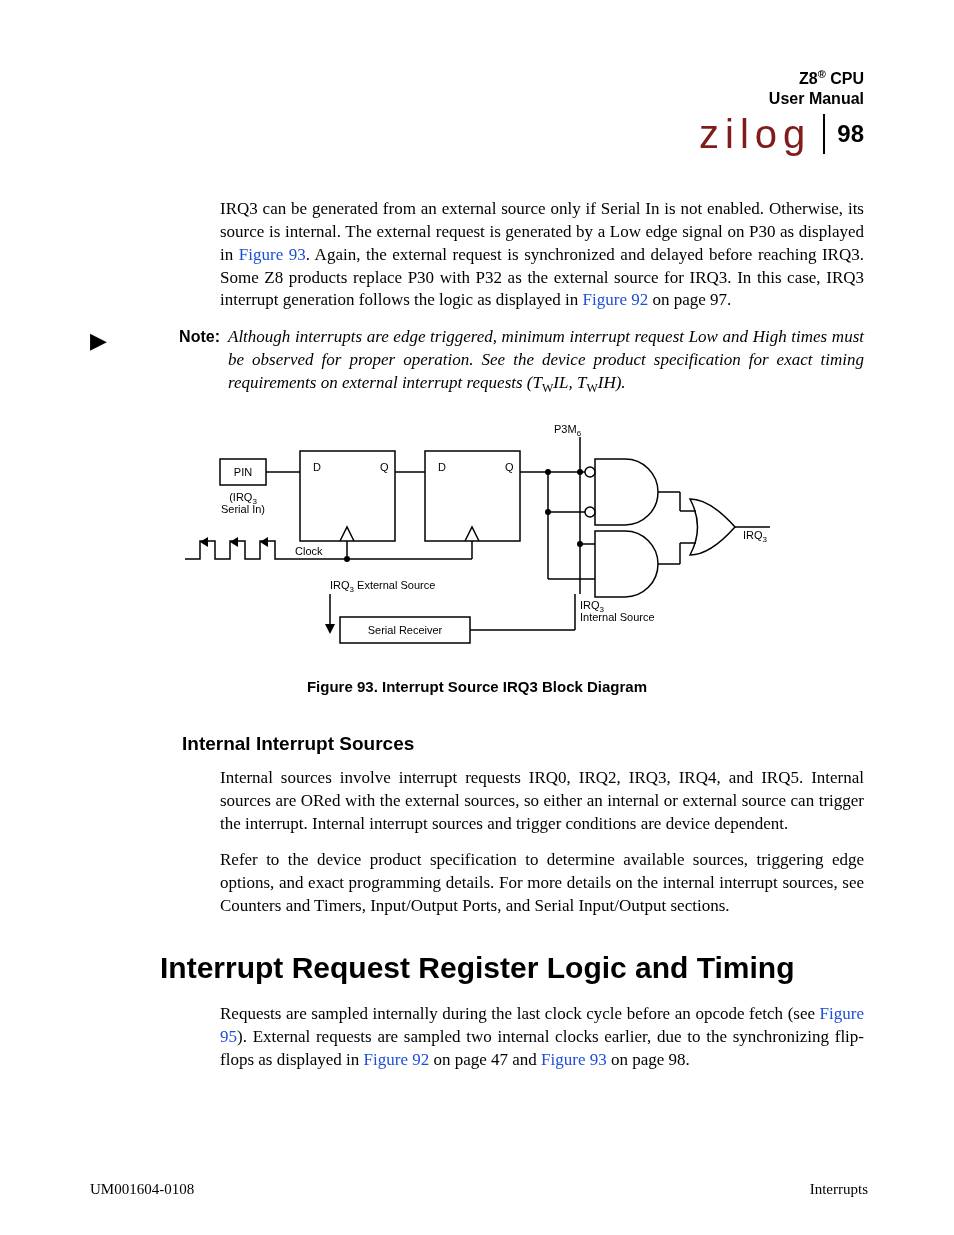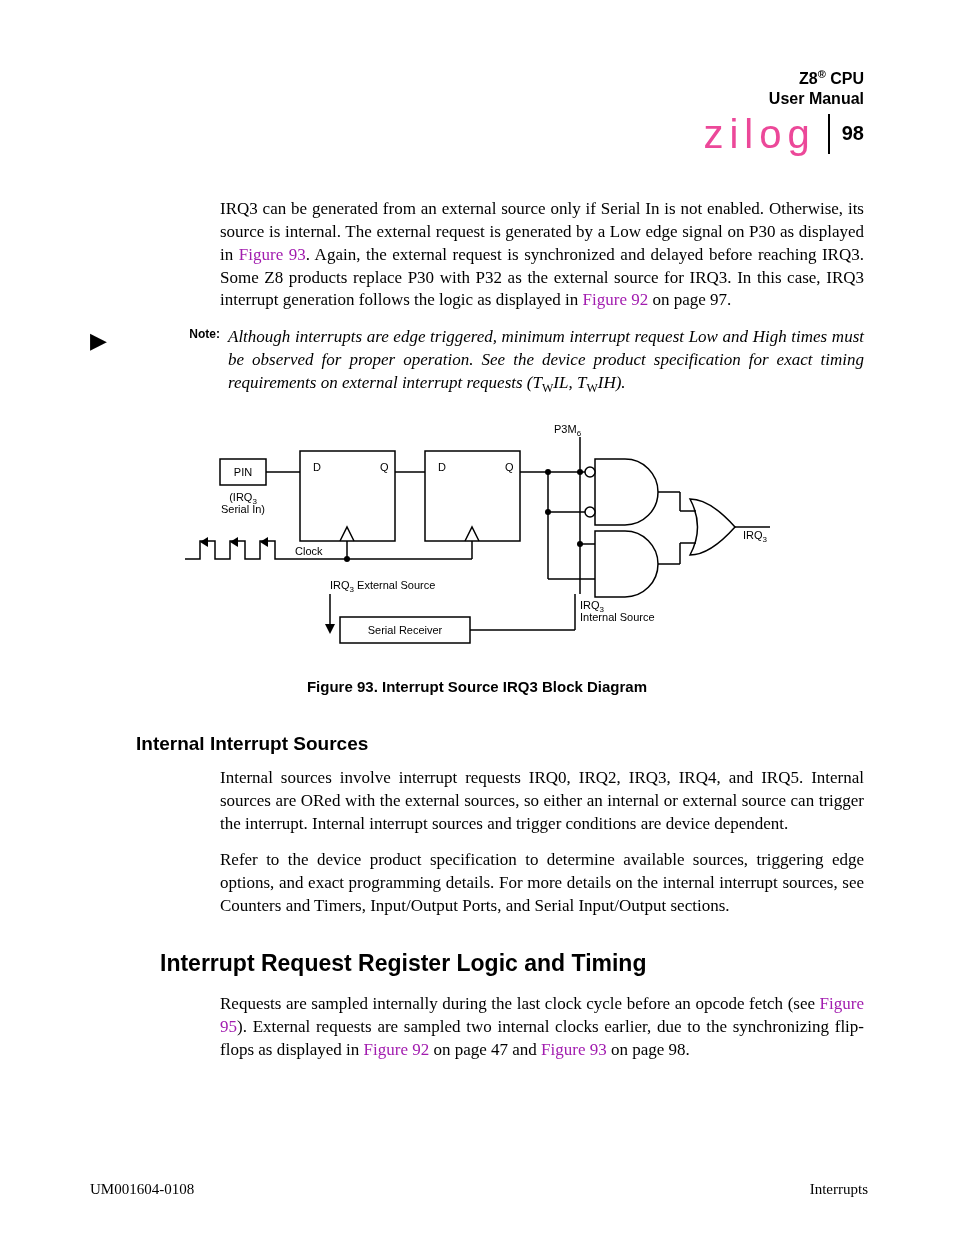--- a/index.html
+++ b/index.html
@@ -33,62 +33,62 @@
     display: flex;
     justify-content: flex-end;
     align-items: center;
     margin-bottom: 44px;
     gap: 12px;
   }
   .logo {
     font-family: Arial, Helvetica, sans-serif;
     font-size: 40px;
     letter-spacing: 6px;
-    color: #ec4899;
+    color: #7f1d1d;
     border-right: 2px solid #000;
     padding-right: 12px;
     line-height: 1;
   }
   .page-num {
     font-family: Arial, Helvetica, sans-serif;
     font-weight: bold;
-    font-size: 20px;
+    font-size: 24px;
   }
   .body-text { margin-left: 130px; text-align: justify; }
   .body-para { margin: 0 0 14px 0; }
-  .xref { color: #a21caf; }
+  .xref { color: #1d4ed8; }
   .note-row { display:flex; margin: 10px 0 22px 0; }
   .note-glyph { width:40px; font-size:22px; padding-top:0; }
   .note-label {
     width: 90px;
     font-family: Arial, Helvetica, sans-serif;
     font-weight: bold;
-    font-size: 12px;
+    font-size: 16px;
     text-align: right;
     padding-right: 8px;
   }
   .note-body { flex:1; font-style: italic; text-align: justify; }
   .sub { font-size: 12px; vertical-align: sub; font-style: normal; }
   .figure-caption {
     text-align: center;
     font-family: Arial, Helvetica, sans-serif;
     font-weight: bold;
     font-size: 15px;
     margin: 16px 0 34px 0;
   }
   h3.subheading {
     font-family: Arial, Helvetica, sans-serif;
     font-weight: bold;
     font-size: 19px;
-    margin: 0 0 10px 46px;
+    margin: 0 0 10px 92px;
   }
   h2.heading {
     font-family: Arial, Helvetica, sans-serif;
     font-weight: bold;
-    font-size: 23px;
+    font-size: 30px;
     margin: 30px 0 14px 70px;
   }
   .svg-wrap { margin-left: 90px; }
   .diagram-label {
     font-family: Arial, Helvetica, sans-serif;
     font-size: 11px;
     fill: #000;
   }
   .footer {
     position: absolute;

